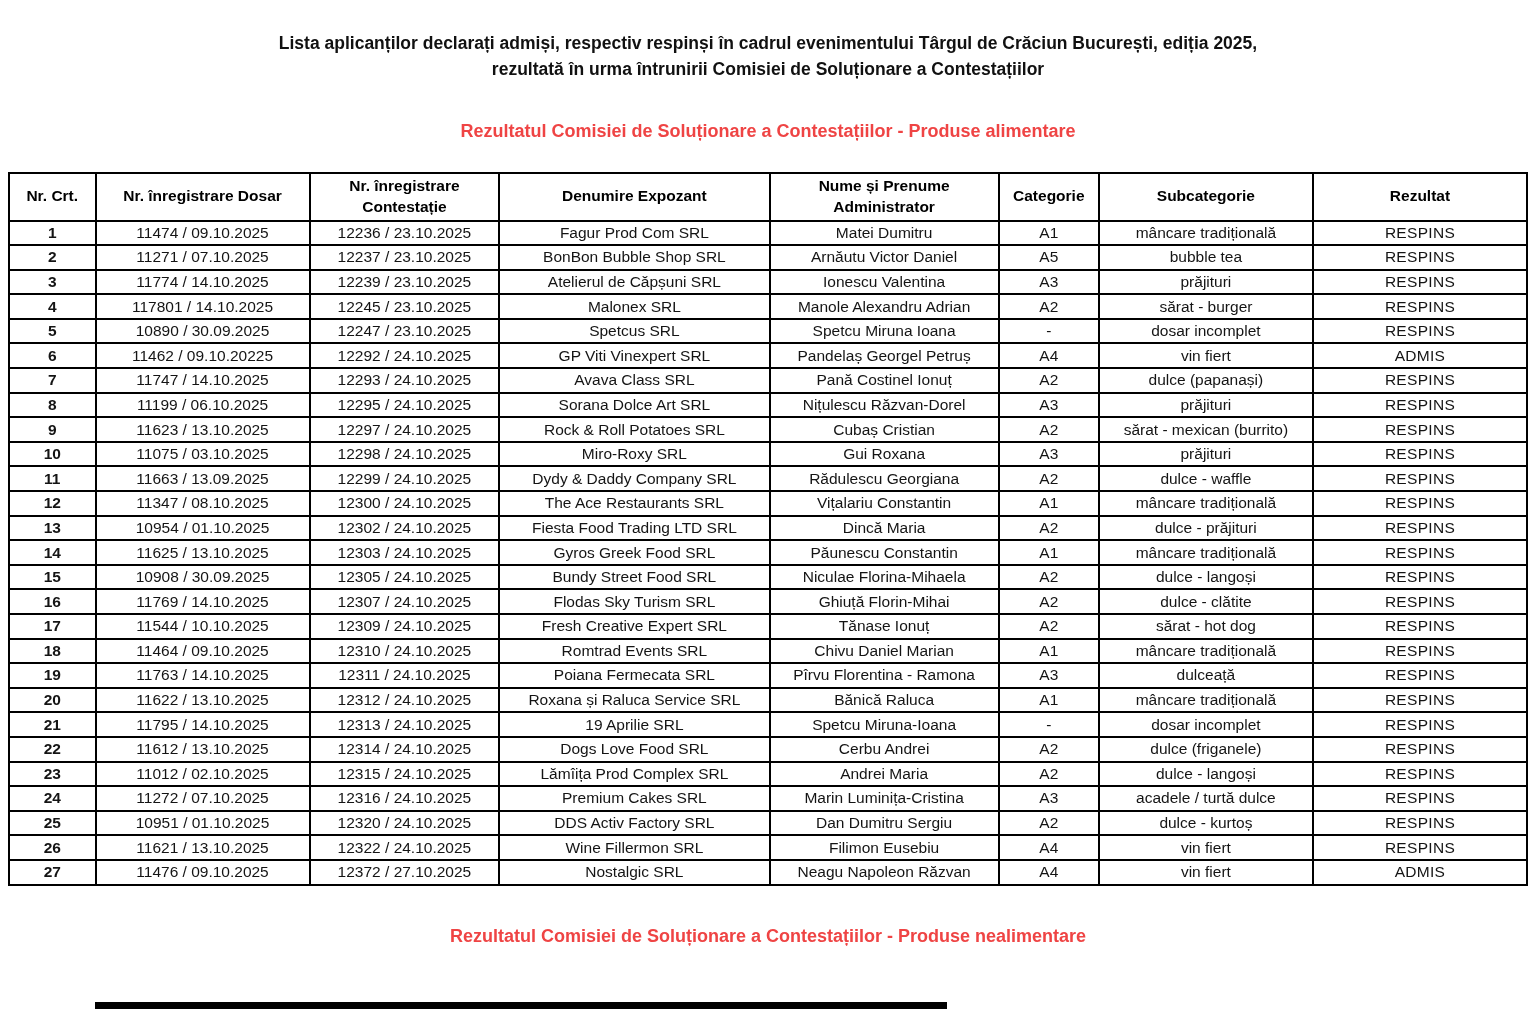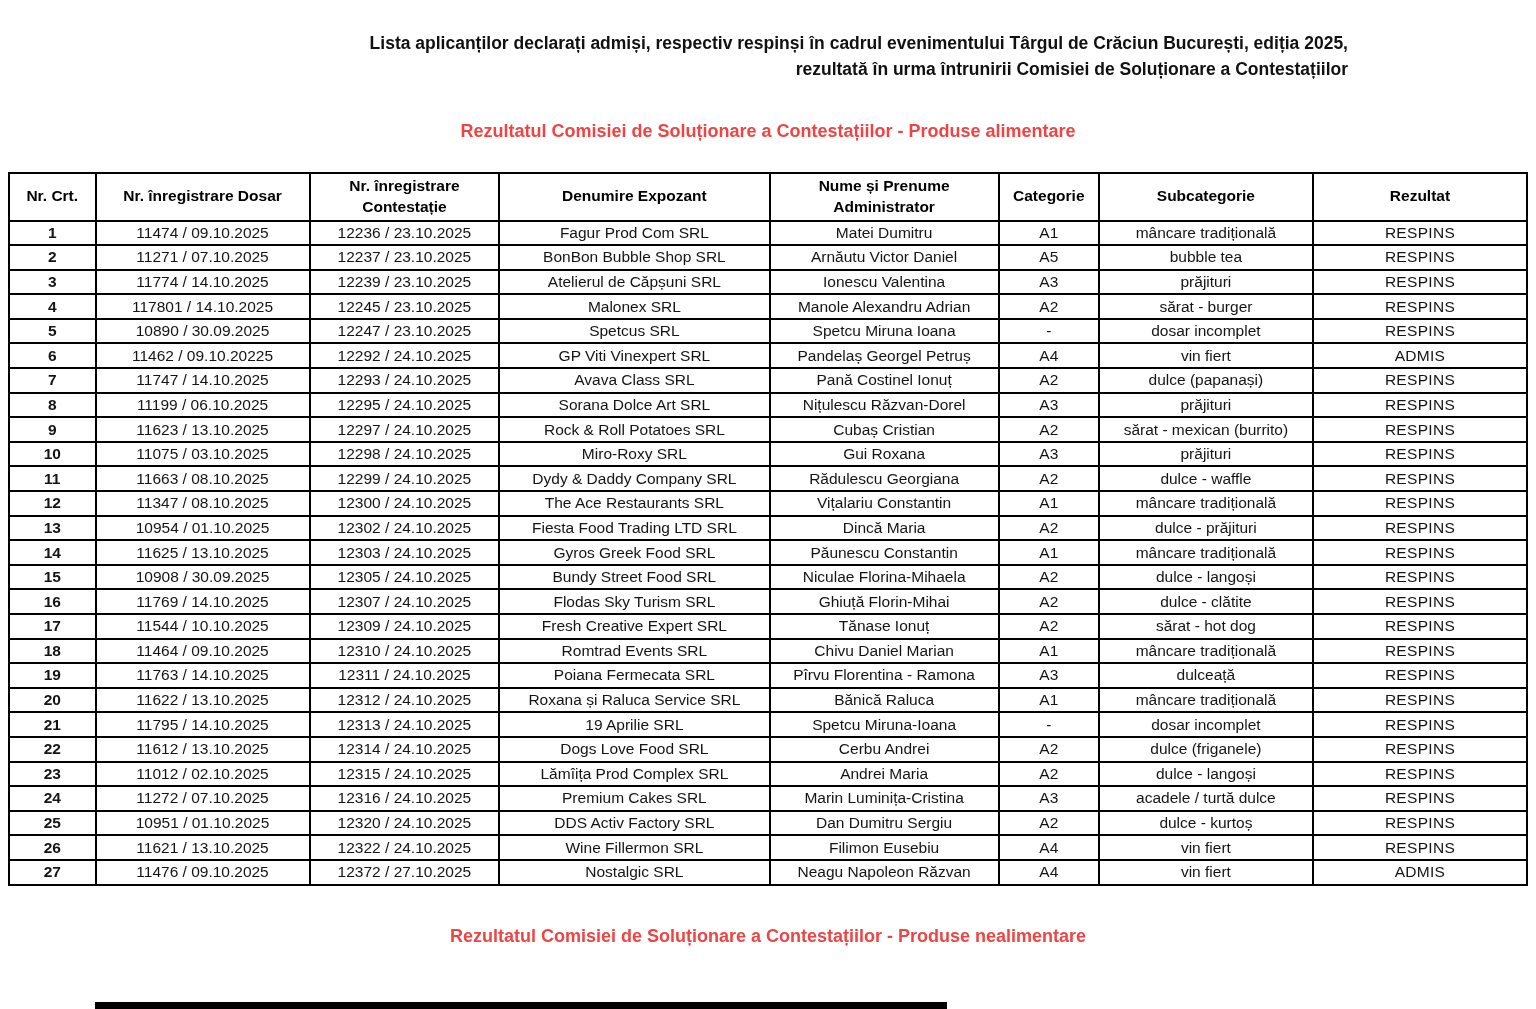--- a/index.html
+++ b/index.html
@@ -7,21 +7,21 @@
     width: 1536px; height: 1009px;
     background: #ffffff;
     font-family: "Liberation Sans", sans-serif;
     color: #000000;
     overflow: hidden;
     position: relative;
   }
   .doc-title {
     margin: 30px auto 0;
     width: 1160px;
-    text-align: right;
+    text-align: center;
     font-weight: bold;
     font-size: 17.5px;
     line-height: 1.5;
     color: #111;
   }
   .section-heading {
     text-align: center;
     font-weight: bold;
     font-size: 18px;
     color: #ef4444;
@@ -196,21 +196,21 @@
         <td class="cell-dosar">11075 / 03.10.2025</td>
         <td class="cell-contestatie">12298 / 24.10.2025</td>
         <td class="cell-expozant">Miro-Roxy SRL</td>
         <td class="cell-administrator">Gui Roxana</td>
         <td class="cell-categorie">A3</td>
         <td class="cell-subcategorie">prăjituri</td>
         <td class="cell-rezultat">RESPINS</td>
       </tr>
       <tr>
         <td class="cell-nr">11</td>
-        <td class="cell-dosar">11663 / 08.10.2025</td>
+        <td class="cell-dosar">11663 / 13.09.2025</td>
         <td class="cell-contestatie">12299 / 24.10.2025</td>
         <td class="cell-expozant">Dydy &amp; Daddy Company SRL</td>
         <td class="cell-administrator">Rădulescu Georgiana</td>
         <td class="cell-categorie">A2</td>
         <td class="cell-subcategorie">dulce - waffle</td>
         <td class="cell-rezultat">RESPINS</td>
       </tr>
       <tr>
         <td class="cell-nr">12</td>
         <td class="cell-dosar">11347 / 08.10.2025</td>

